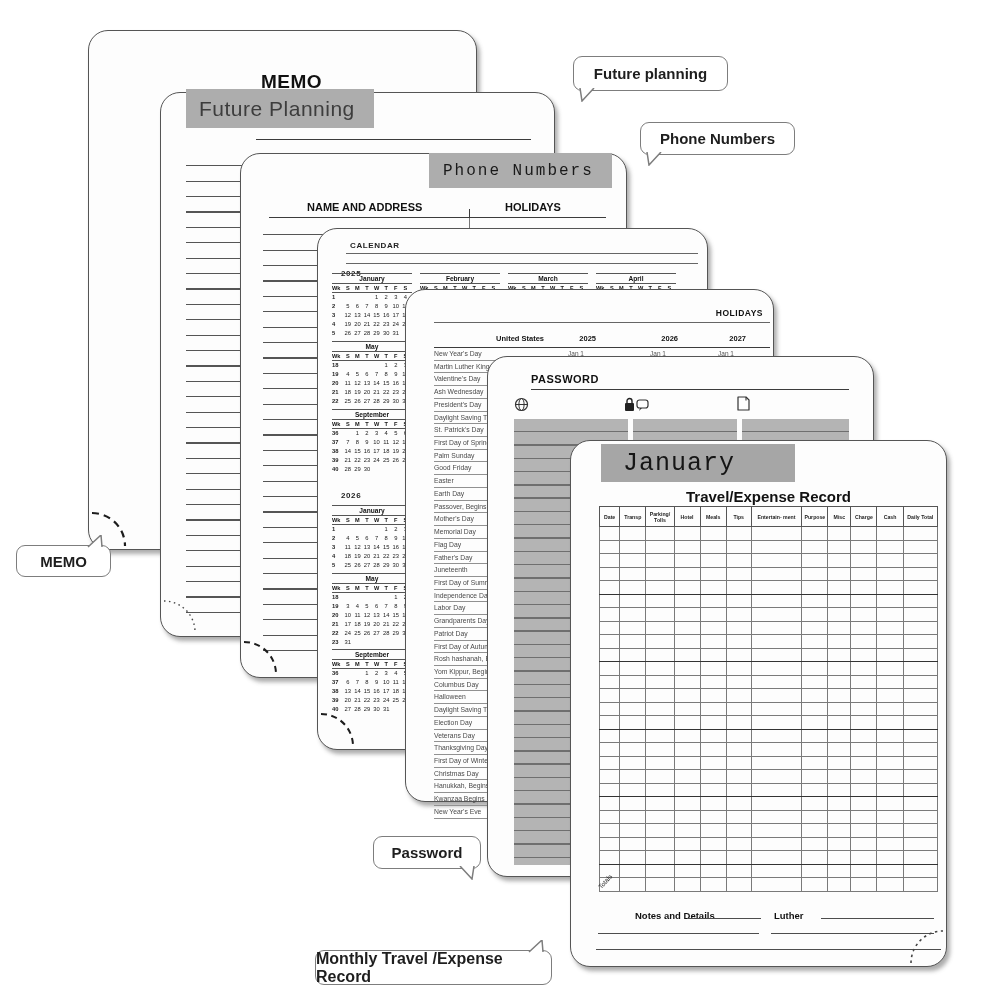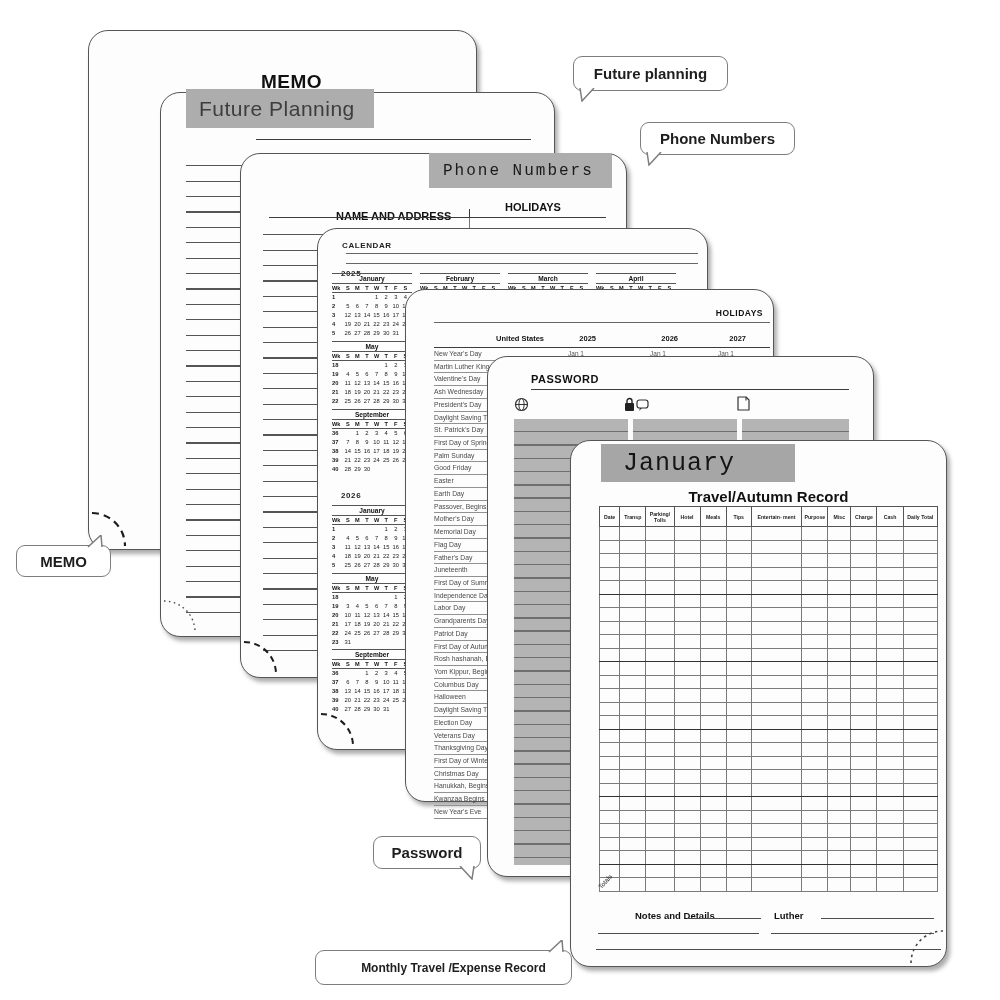--- a/index.html
+++ b/index.html
@@ -76,33 +76,33 @@
     <div class="band future-title" style="left:25px;top:-4px;width:175px;height:39px;">Future Planning</div>
     <div class="hline" style="left:95px;top:46px;width:275px;"></div>
     <div class="ruled" style="left:25px;top:58px;right:14px;height:468px;"></div>
     <svg class="curl" style="left:3px;bottom:4px;" width="40" height="40" viewBox="0 0 40 40">
       <path d="M0,9 A31,31 0 0 1 31,40" fill="none" stroke="#444" stroke-width="1.4" stroke-dasharray="1.5 3.5"></path>
     </svg>
   </div>
 
   <div class="page" style="left:240px;top:153px;width:385px;height:523px;z-index:3;">
     <div class="band mono phone-title" style="left:188px;top:-1px;width:169px;height:35px;">Phone Numbers</div>
-    <div class="phone-colhdr" style="left:66px;top:56px;margin-left:29px;">NAME AND ADDRESS</div>
+    <div class="phone-colhdr" style="left:66px;top:47px;">NAME AND ADDRESS</div>
     <div class="phone-colhdr" style="left:264px;top:47px;">HOLIDAYS</div>
     <div class="hline" style="left:28px;top:63px;width:337px;"></div>
     <div class="vline" style="left:228px;top:55px;height:9px;"></div>
     <div class="vline" style="left:228px;top:64px;height:440px;background:#777;"></div>
     <div class="ruled" style="left:22px;top:66px;right:18px;height:440px;"></div>
     <svg class="curl" style="left:3px;bottom:3px;" width="40" height="40" viewBox="0 0 40 40">
       <path d="M0,8 A32,32 0 0 1 32,40" fill="none" stroke="#1d1d1d" stroke-width="2" stroke-dasharray="6 4.5"></path>
     </svg>
   </div>
 
   <div class="page" style="left:317px;top:228px;width:389px;height:520px;z-index:4;">
-    <div class="cal-label" style="left:24px;top:12px;">CALENDAR</div>
+    <div class="cal-label" style="left:32px;top:12px;">CALENDAR</div>
     <div class="hline" style="left:28px;top:24px;width:352px;height:1px;background:#666;"></div>
     <div class="hline" style="left:28px;top:34px;width:352px;height:1px;background:#666;"></div>
     <div id="calendar-months">
         <div class="cal-label" style="left: 23px; top: 40px;">2025</div>
         <div class="month" style="left: 14px; top: 44px;">
           <div class="m-title">January</div>
           <div class="m-hdr">
             <span class="cwk">Wk</span>
             <span class="cd">S</span>
             <span class="cd">M</span>
@@ -601,21 +601,21 @@
       <path d="M2,1 h8 l3,3 v10 h-11 z" fill="none" stroke="#333" stroke-width="1.2" stroke-linejoin="round"></path>
       <line x1="10" y1="1" x2="10" y2="4.5" stroke="#333" stroke-width="1.1"></line>
     </svg>
     <div class="pw-stripes" style="left:26px;top:62px;width:114px;height:446px;"></div>
     <div class="pw-stripes" style="left:145px;top:62px;width:104px;height:446px;"></div>
     <div class="pw-stripes" style="left:254px;top:62px;width:107px;height:446px;"></div>
   </div>
 
   <div class="page" style="left:570px;top:440px;width:375px;height:525px;z-index:7;">
     <div class="band mono jan-title" style="left:30px;top:3px;width:172px;height:38px;background:#a6a6a6;">January</div>
-    <div class="exp-title" style="left:28px;top:47px;width:339px;">Travel/Autumn Record</div>
+    <div class="exp-title" style="left:28px;top:47px;width:339px;">Travel/Expense Record</div>
     <div class="exp-wrap" style="left:28px;top:65px;width:339px;">
       <table class="exp">
           <colgroup id="exp-cols">
             <col style="width: 6.2%;">
             <col style="width: 8%;">
             <col style="width: 8.6%;">
             <col style="width: 8%;">
             <col style="width: 8%;">
             <col style="width: 7.6%;">
             <col style="width: 15.5%;">
@@ -1058,21 +1058,21 @@
         <path d="M2,12 L15,0 L16,12" fill="none" stroke="#7d7d7d" stroke-width="1.5"></path>
     </svg>
   </div>
   <div class="callout" style="left:373px;top:836px;width:106px;height:31px;">
     <span>Password</span>
     <svg class="tail" style="right:4px;bottom:-12px;" width="20" height="14" viewBox="0 0 20 14">
       <path d="M4,0 L18,0 L16,13 Z" fill="#fff"></path>
         <path d="M4,0 L16,13 L18,0" fill="none" stroke="#7d7d7d" stroke-width="1.5"></path>
     </svg>
   </div>
-  <div class="callout" style="left:315px;top:950px;width:235px;height:33px;font-size:12px;padding-left:20px;">
+  <div class="callout" style="left:315px;top:950px;width:235px;height:33px;font-size:16px;">
     <span>Monthly Travel /Expense Record</span>
     <svg class="tail" style="right:6px;top:-11px;" width="18" height="13" viewBox="0 0 18 13">
       <path d="M2,12 L15,0 L16,12 Z" fill="#fff"></path>
         <path d="M2,12 L15,0 L16,12" fill="none" stroke="#7d7d7d" stroke-width="1.5"></path>
     </svg>
   </div>
 
 </div>
 
 </body></html>

